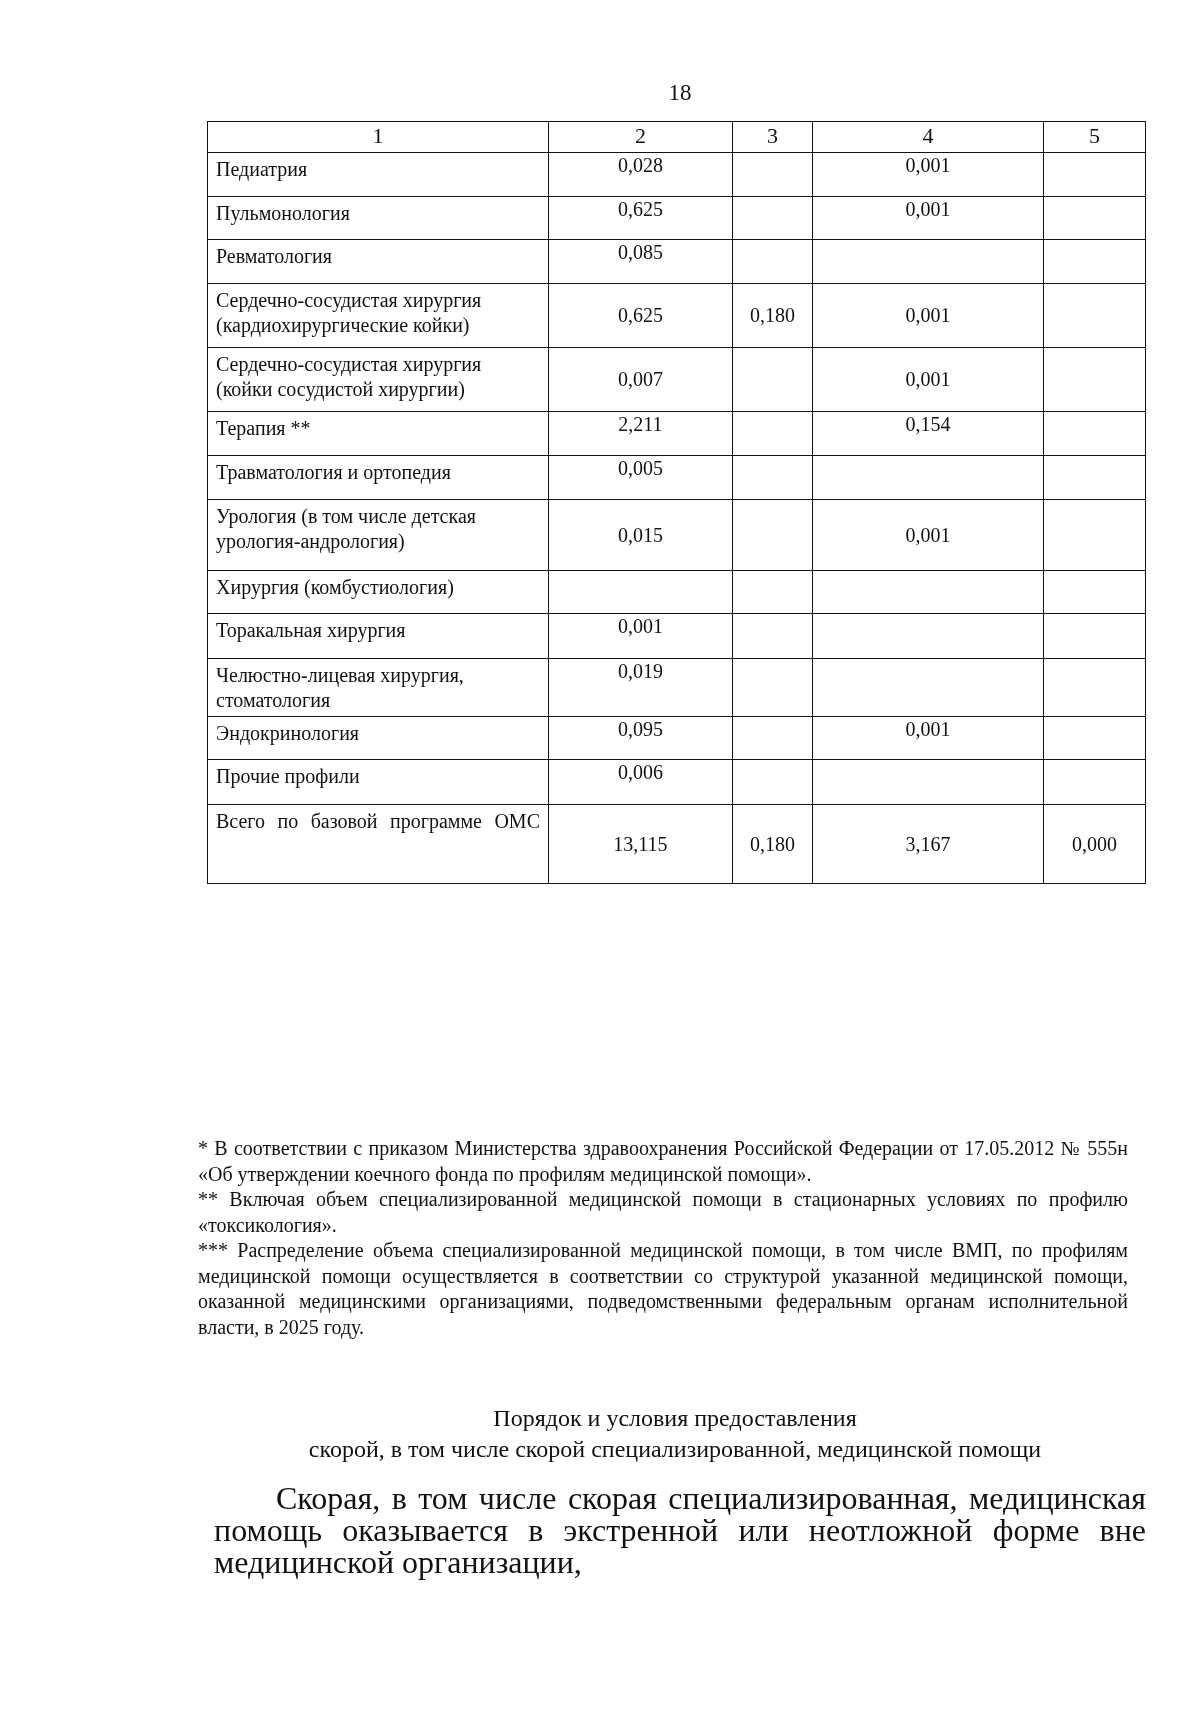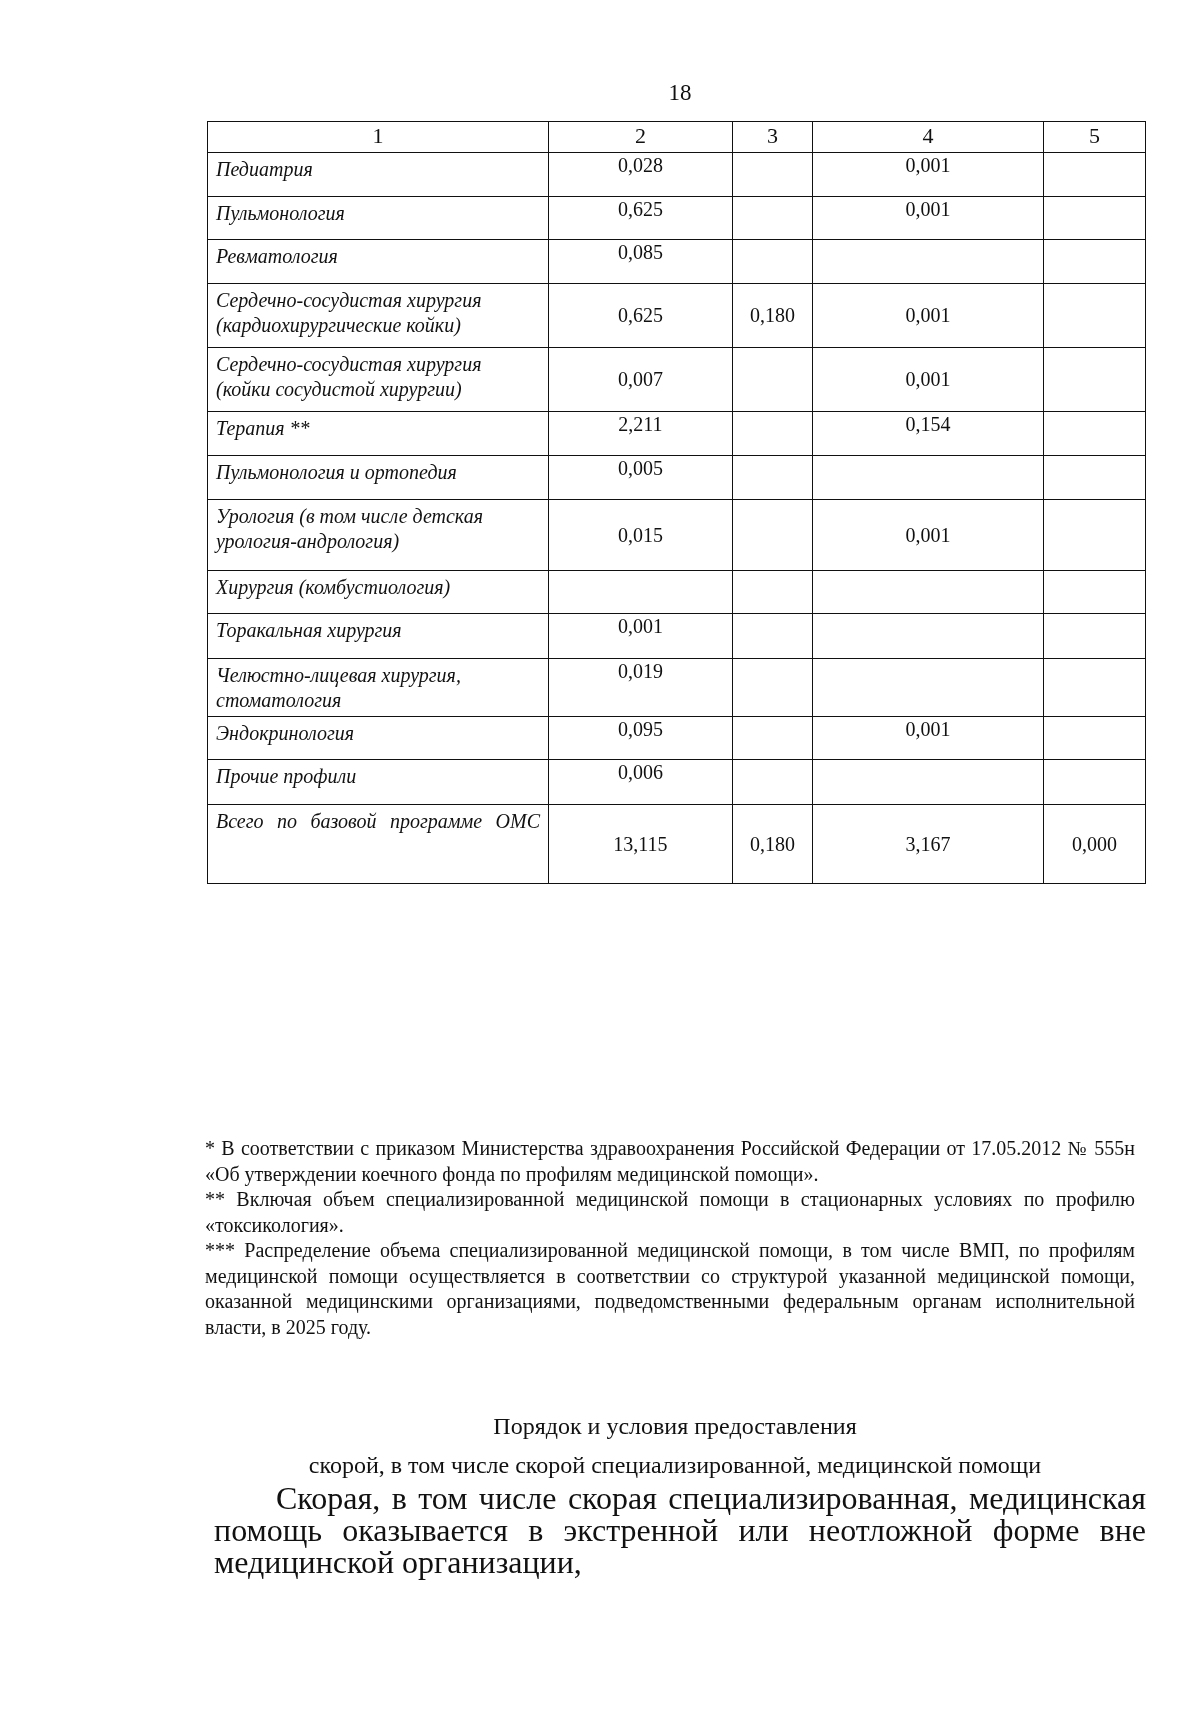--- a/index.html
+++ b/index.html
@@ -14,34 +14,34 @@
   table.data {
     position: absolute; left: 207px; top: 121px; width: 938px;
     border-collapse: collapse; table-layout: fixed;
     font-size: 20px;
   }
   table.data td, table.data th {
     border: 1.6px solid #111; padding: 0 8px; vertical-align: top;
     font-weight: normal; line-height: 25px;
   }
   table.data th { text-align: center; height: 29px; padding-top: 1px; font-size: 22px; }
-  table.data td.label { text-align: left; padding-top: 4px; font-style: italic; }
+  table.data td.label { text-align: left; padding-top: 4px; }
   table.data td.num { text-align: center; }
   table.data td.num.mid { vertical-align: middle; padding-top: 0; }
   .label.justify { text-align: justify; text-align-last: justify; }
   .footnotes {
-    position: absolute; left: 205px; top: 1136px; width: 930px;
+    position: absolute; left: 198px; top: 1136px; width: 930px;
     font-size: 20px; line-height: 25.5px; text-align: justify;
   }
   .footnotes p { margin: 0; }
   .section-title {
     position: absolute; left: 200px; top: 1403px; width: 950px; text-align: center;
     font-size: 24px; line-height: 31px;
   }
-  .section-title div { margin: 8px; }
+  .section-title div { margin: 0; }
   .body-text {
     position: absolute; left: 214px; top: 1482px; width: 932px;
     font-size: 32px; line-height: 32px; text-align: justify;
   }
   .body-text p { margin: 0; text-indent: 62px; }
 </style>
 </head>
 <body>
 
 <div class="page-number">18</div>
@@ -100,21 +100,21 @@
         <td class="num mid"></td>
       </tr>
       <tr style="height: 44px;">
         <td class="label">Терапия **</td>
         <td class="num">2,211</td>
         <td class="num"></td>
         <td class="num">0,154</td>
         <td class="num"></td>
       </tr>
       <tr style="height: 44px;">
-        <td class="label">Пульмонология и ортопедия</td>
+        <td class="label">Травматология и ортопедия</td>
         <td class="num">0,005</td>
         <td class="num"></td>
         <td class="num"></td>
         <td class="num"></td>
       </tr>
       <tr style="height: 71px;">
         <td class="label">Урология (в том числе детская урология-андрология)</td>
         <td class="num mid">0,015</td>
         <td class="num mid"></td>
         <td class="num mid">0,001</td>

